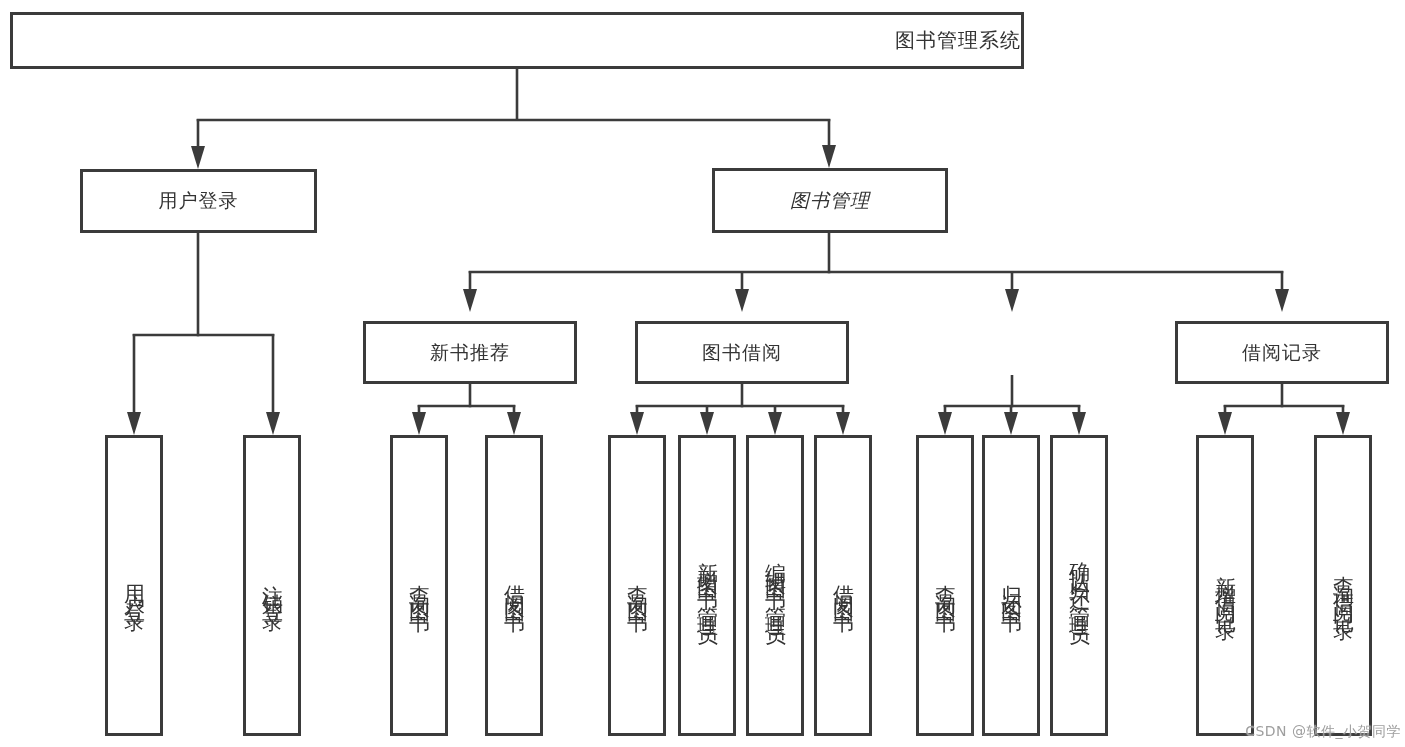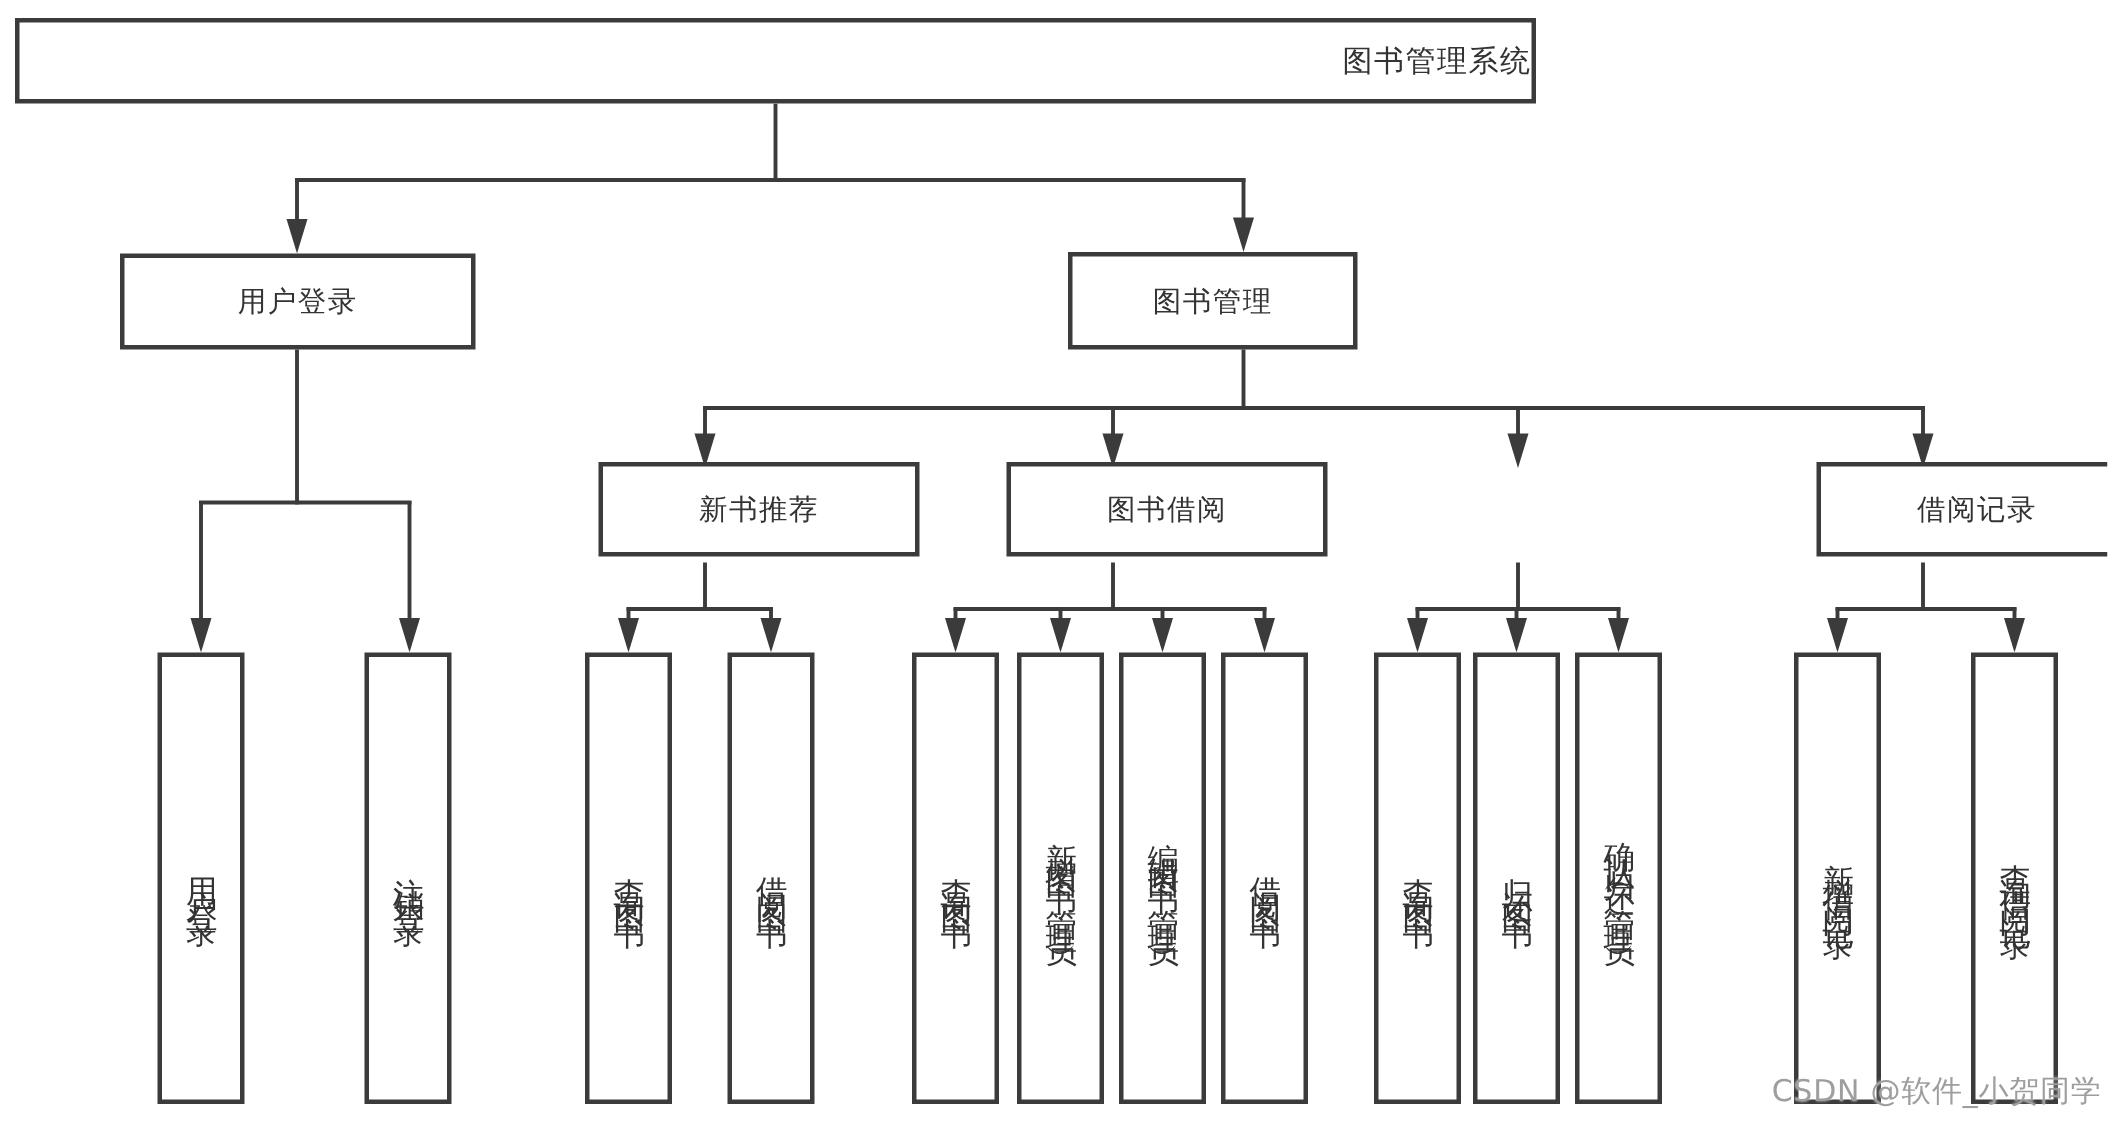--- a/index.html
+++ b/index.html
@@ -57,26 +57,26 @@
   }
   .vtext {
     writing-mode: vertical-rl;
     text-orientation: mixed;
     font-size: 21px;
     letter-spacing: 9px;
     line-height: 1;
     color: var(--text-color, #333333);
   }
   .l2 { height: 64px; }
-  .l3 { width: 214px; height: 63px; top: 308px; margin-left: 36px; }
+  .l3 { width: 214px; height: 63px; top: 321px; }
   #watermark {
     position: absolute;
     right: 4px;
     bottom: 6px;
-    font-size: 20px;
+    font-size: 14px;
     color: var(--watermark-color, #9e9e9e);
     letter-spacing: 0.5px;
     text-shadow: 0 0 2px rgba(255,255,255,0.8);
     white-space: nowrap;
   }
 </style>
 </head>
 <body>
 
 <div id="canvas">
@@ -145,21 +145,21 @@
     <polygon class="ah" points="1336,412 1350,412 1343,435"></polygon>
   </svg>
 
   <div class="node root-label" style="left:10px; top:12px; width:1014px; height:57px;">
     <span>图书管理系统</span>
   </div>
 
   <div class="node h-label l2" style="left:80px; top:169px; width:237px;">
     <span>用户登录</span>
   </div>
-  <div class="node h-label l2" style="left:712px; top:168px; width:193px; height:65px;">
+  <div class="node h-label l2" style="left:712px; top:168px; width:236px; height:65px;font-style:italic;">
     <span>图书管理</span>
   </div>
 
   <div class="node h-label l3" style="left:363px;">
     <span>新书推荐</span>
   </div>
   <div class="node h-label l3" style="left:635px;">
     <span>图书借阅</span>
   </div>
   <div class="node h-label l3" style="left:1175px;">

